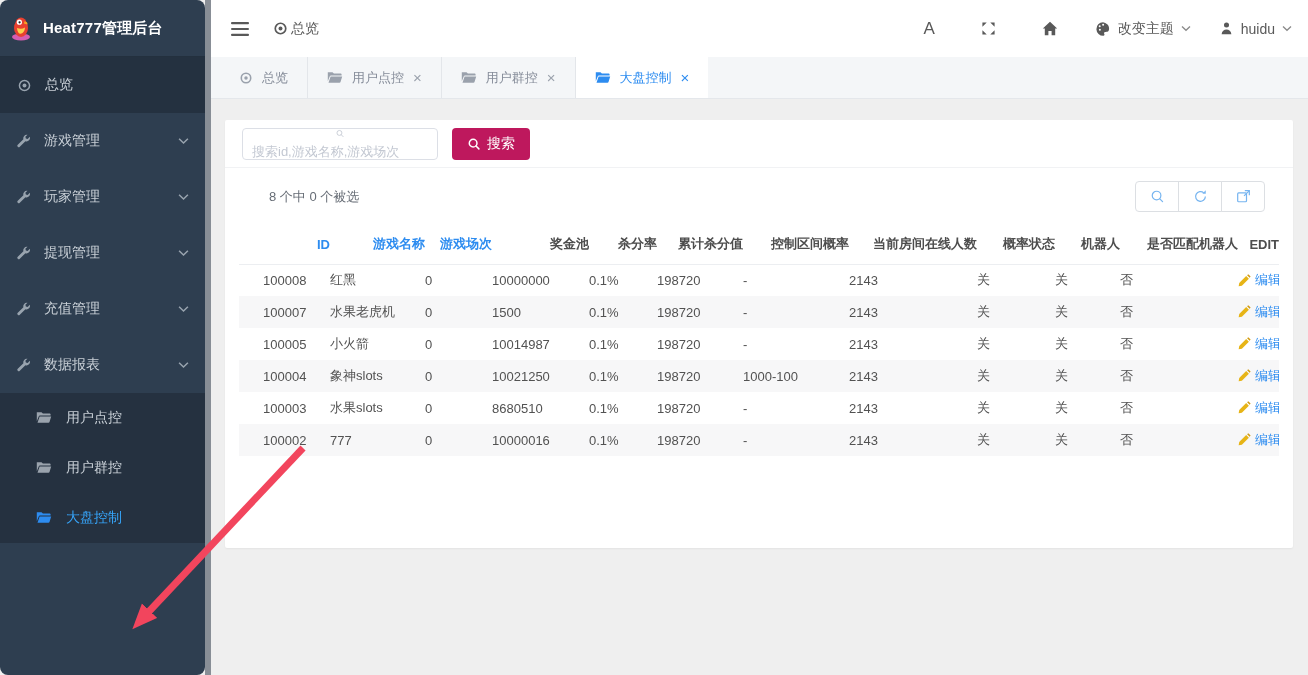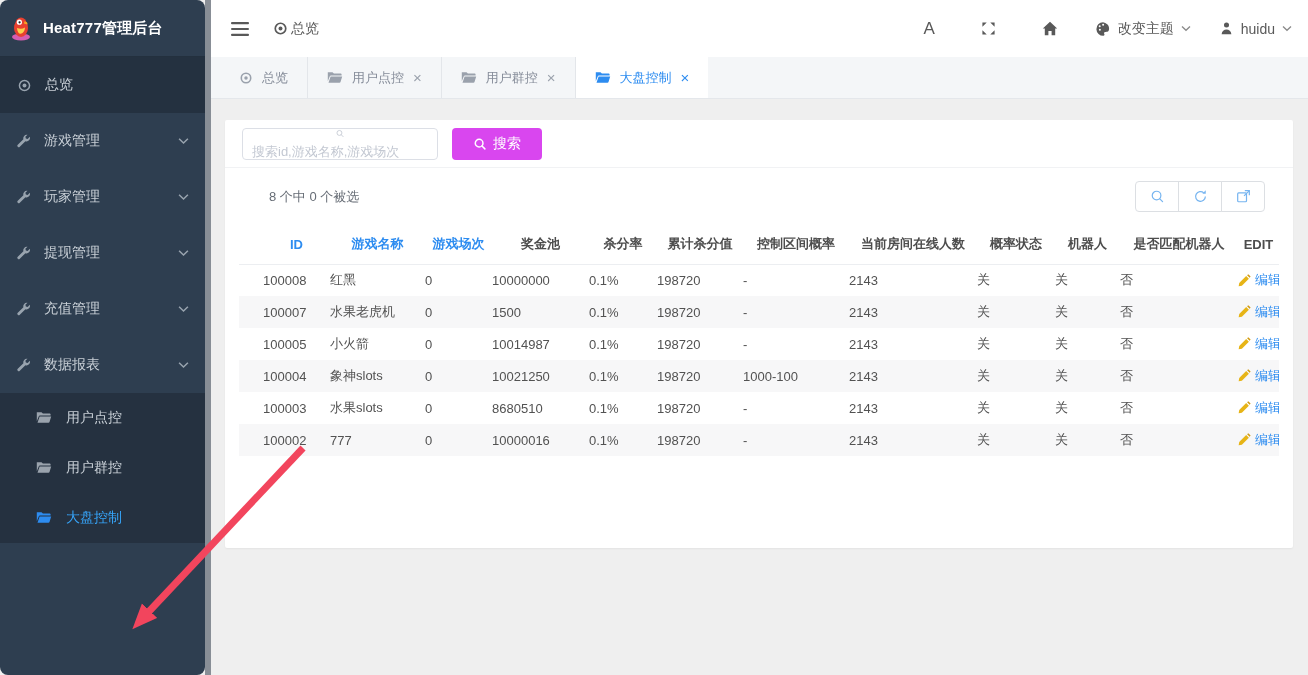--- a/index.html
+++ b/index.html
@@ -39,31 +39,31 @@
   .tab .tab-close { font-size:15px; color:#9aa1ac; line-height:1; cursor:pointer; }
   .tab.active { background:#ffffff; color:#2d8cf0; border-right:none; }
   .tab.active svg, .tab.active .tab-close { color:#2d8cf0; }
 
   .content { padding:21px 15px 0 14px; }
   .card { background:#ffffff; border-radius:2px; height:428px; box-shadow:0 1px 2px rgba(0,0,0,.05); overflow:hidden; }
   .search-row { display:flex; align-items:center; gap:14px; padding:8px 0 7px 17px; }
   .search-box { width:196px; height:32px; border:1px solid #dcdfe6; border-radius:4px; display:flex; align-items:center; padding:0 9px; gap:6px; color:#c3c8d2;flex-direction:column; }
   .search-box input { border:none; outline:none; flex:1; font-size:13px; width:100%; font-family:inherit; }
   .search-box input::placeholder { color:#c3c8d2; }
-  .search-btn { height:32px; padding:0 21px; background:#d946ef; color:#ffffff; border:none; border-radius:4px; font-size:14px; display:flex; align-items:center; gap:6px; cursor:pointer; font-family:inherit; }
+  .search-btn { height:32px; padding:0 15px; background:#be185d; color:#ffffff; border:none; border-radius:4px; font-size:14px; display:flex; align-items:center; gap:6px; cursor:pointer; font-family:inherit; }
   .count-row { display:flex; align-items:center; height:58px; border-top:1px solid #f1f2f4; padding:0 28px 0 44px; }
   .count-text { font-size:13px; color:#666c75; }
   .btn-group { margin-left:auto; display:flex; }
   .icon-btn { width:44px; height:31px; background:#fff; border:1px solid #dcdfe3; display:flex; align-items:center; justify-content:center; color:#77b5f0; cursor:pointer; margin-left:-1px; }
   .icon-btn:first-child { border-radius:4px 0 0 4px; margin-left:0; }
   .icon-btn:last-child { border-radius:0 4px 4px 0; }
 
   .table-wrap { padding:0 14px; }
   table { width:100%; border-collapse:collapse; table-layout:fixed; font-size:13px; color:#525252; }
-  thead th { text-align:center; height:39px; font-weight:bold; color:#4d4d4d; border-bottom:1px solid #eceef1; white-space:nowrap; overflow:hidden; }
+  thead th { text-align:right; height:39px; font-weight:bold; color:#4d4d4d; border-bottom:1px solid #eceef1; white-space:nowrap; overflow:hidden; }
   th.sortable { color:#2d8cf0; cursor:pointer; }
   tbody td { height:32px; white-space:nowrap; overflow:hidden; }
   tbody tr:nth-child(even) { background:#f7f7f8; }
   th:first-child, td:first-child { padding-left:24px; }
   .edit-link { display:inline-flex; align-items:center; gap:4px; color:#2d8cf0; cursor:pointer; text-decoration:none; }
 
   .arrow-overlay { position:absolute; left:0; top:0; width:1308px; height:675px; z-index:9; pointer-events:none; }
 </style>
 </head>
 <body>

